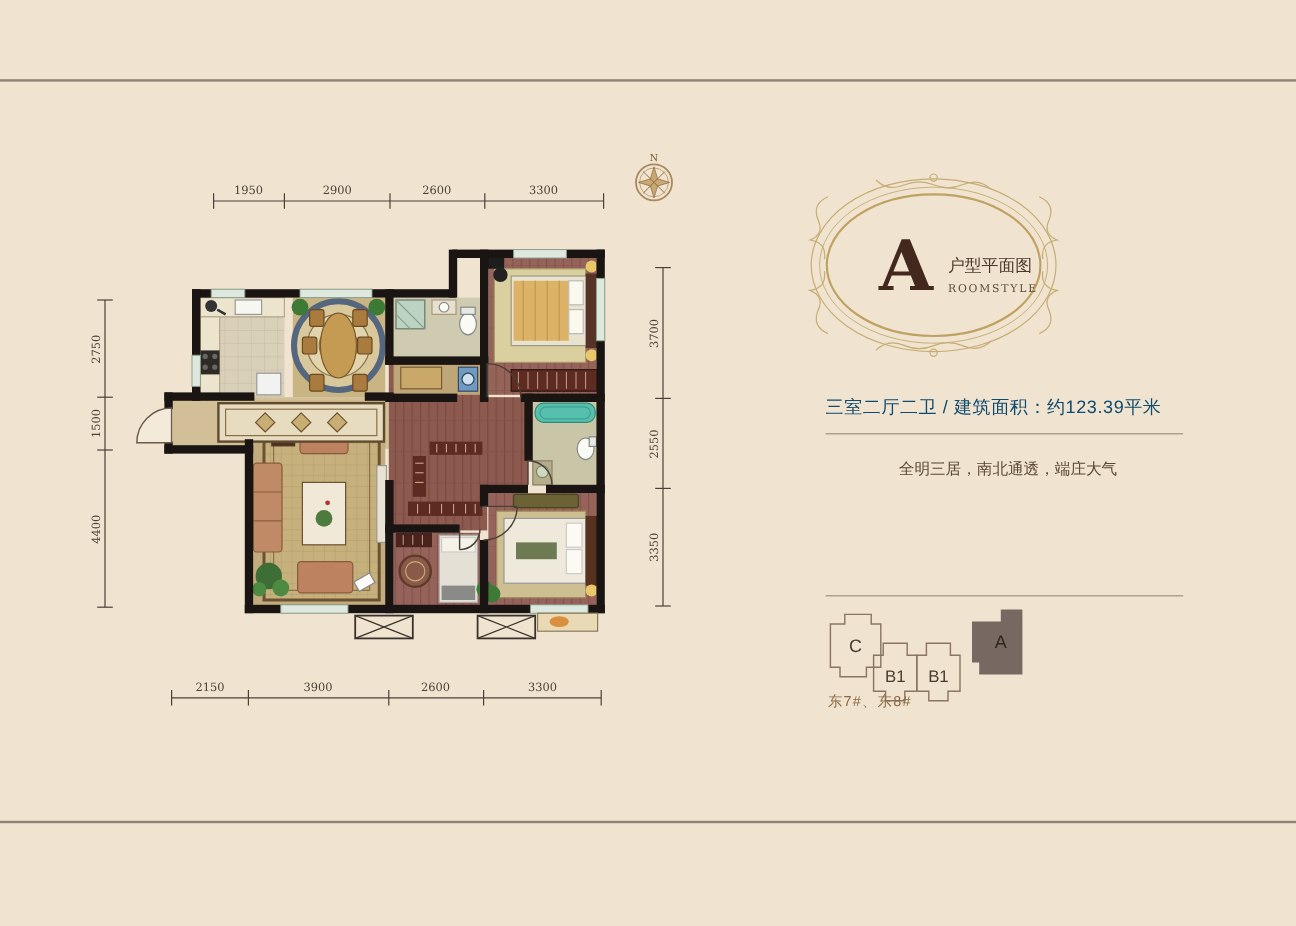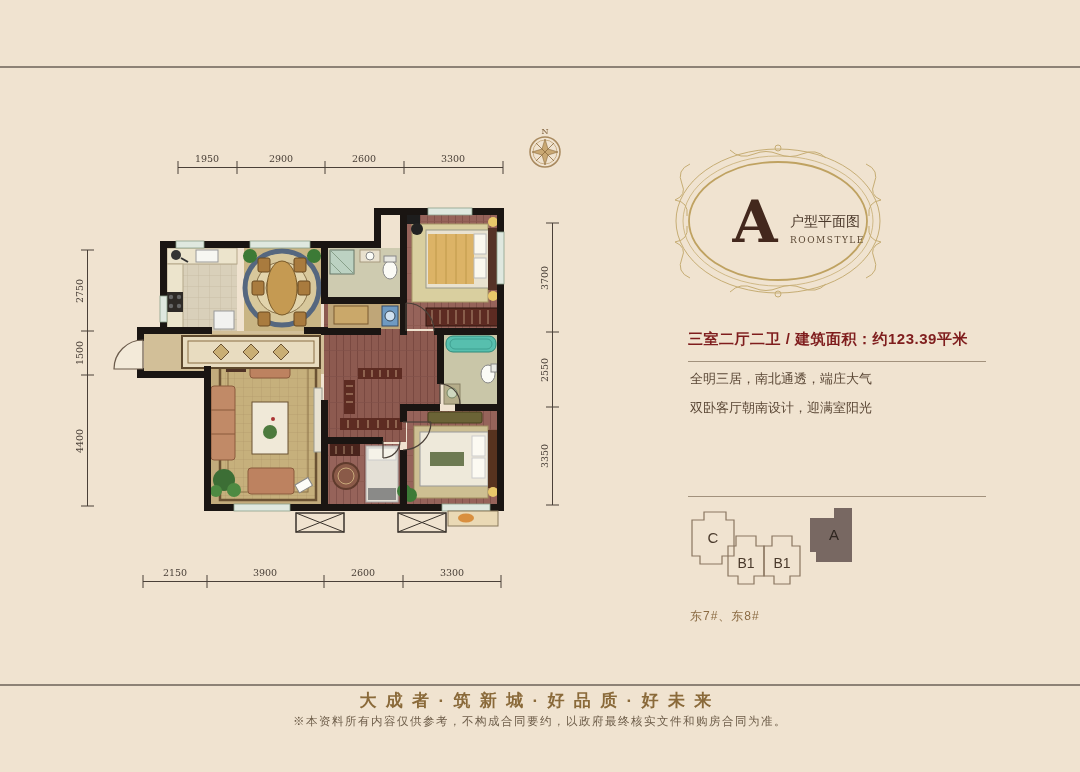--- a/index.html
+++ b/index.html
@@ -3,28 +3,28 @@
 <meta charset="utf-8">
 <style>
   html,body{margin:0;padding:0;}
   body{font-family:"Liberation Sans",sans-serif;}
   .canvas{position:relative;width:1080px;height:772px;background:#f0e3d0;overflow:hidden;}
   .rule{position:absolute;left:0;width:1080px;height:2px;background:#8d8276;}
   .rule-top{top:66px;}
   .rule-bottom{top:684px;}
   .plan-svg{position:absolute;left:75px;top:110px;width:500px;height:495px;}
   .badge-svg{position:absolute;left:660px;top:136px;width:240px;height:170px;}
-  .headline{position:absolute;left:688px;top:330px;width:310px;font-size:15px;font-weight:bold;color:#7f1d1d;letter-spacing:0.5px;}
+  .headline{position:absolute;left:688px;top:330px;width:310px;font-size:15px;font-weight:normal;color:#0c4a6e;letter-spacing:0.5px;}
   .divider{position:absolute;left:688px;width:298px;height:1px;background:#a2917c;}
   .div1{top:361px;}
   .div2{top:496px;}
-  .features{position:absolute;left:690px;top:364px;width:300px;color:#5a4735;font-size:13px;}
+  .features{position:absolute;left:690px;top:376px;width:300px;color:#5a4735;font-size:13px;text-align:center;}
   .features .feat{height:29px;line-height:29px;white-space:nowrap;}
   .keyplan-svg{position:absolute;left:678px;top:498px;width:220px;height:92px;}
-  .keyplan-caption{position:absolute;left:690px;top:608px;font-size:12px;color:#8a6a42;letter-spacing:1px;}
+  .keyplan-caption{position:absolute;left:690px;top:576px;font-size:12px;color:#8a6a42;letter-spacing:1px;}
   .slogan{position:absolute;left:0;top:689px;width:1080px;text-align:center;font-size:17px;font-weight:bold;color:#8a6a3a;letter-spacing:0.55em;}
   .disclaimer{position:absolute;left:0;top:714px;width:1080px;text-align:center;font-size:11.5px;color:#6d5d49;letter-spacing:1.5px;}
   svg text{font-family:"DejaVu Serif","Liberation Serif",serif;}
   .cjk{font-family:"Liberation Sans",sans-serif;}
 </style>
 </head>
 <body>
 
 <div class="canvas">
 
@@ -321,32 +321,29 @@
     </g>
     <text x="95" y="106" text-anchor="middle" font-size="58" font-weight="bold" fill="#43281d">A</text>
     <text x="130" y="90" font-size="14" fill="#4a382a" class="cjk" style="font-family:'Liberation Sans',sans-serif">户型平面图</text>
     <text x="130" y="107" font-size="9" letter-spacing="1.5" fill="#5d4a36">ROOMSTYLE</text>
   </svg>
 
   <div class="headline">三室二厅二卫 / 建筑面积：约123.39平米</div>
   <div class="divider div1"></div>
   <div class="features">
     <div class="feat">全明三居，南北通透，端庄大气</div>
-    <div class="feat">双卧客厅朝南设计，迎满室阳光</div>
   </div>
   <div class="divider div2"></div>
 
   <svg class="keyplan-svg" viewBox="0 0 220 92">
     <path d="M14 22 h12 v-8 h22 v8 h8 v36 h-12 v8 h-22 v-8 h-8 z" fill="none" stroke="#8a7660" stroke-width="1.2"></path>
     <path d="M50 48 h8 v-10 h20 v10 h8 v30 h-10 v8 h-16 v-8 h-10 z" fill="none" stroke="#8a7660" stroke-width="1.2"></path>
     <path d="M86 48 h8 v-10 h20 v10 h8 v30 h-10 v8 h-16 v-8 h-10 z" fill="none" stroke="#8a7660" stroke-width="1.2"></path>
     <path d="M132 20 h24 v-10 h18 v54 h-36 v-10 h-6 z" fill="#786862"></path>
     <text x="35" y="45" text-anchor="middle" font-size="15" fill="#4a3a2c" class="cjk" style="font-family:'Liberation Sans',sans-serif">C</text>
     <text x="68" y="70" text-anchor="middle" font-size="14" fill="#4a3a2c" style="font-family:'Liberation Sans',sans-serif">B1</text>
     <text x="104" y="70" text-anchor="middle" font-size="14" fill="#4a3a2c" style="font-family:'Liberation Sans',sans-serif">B1</text>
     <text x="156" y="42" text-anchor="middle" font-size="15" fill="#2f2620" style="font-family:'Liberation Sans',sans-serif">A</text>
   </svg>
   <div class="keyplan-caption">东7#、东8#</div>
 
-  <div class="slogan">大成者·筑新城·好品质·好未来</div>
-  <div class="disclaimer">※本资料所有内容仅供参考，不构成合同要约，以政府最终核实文件和购房合同为准。</div>
 
 </div>
 
 </body></html>

